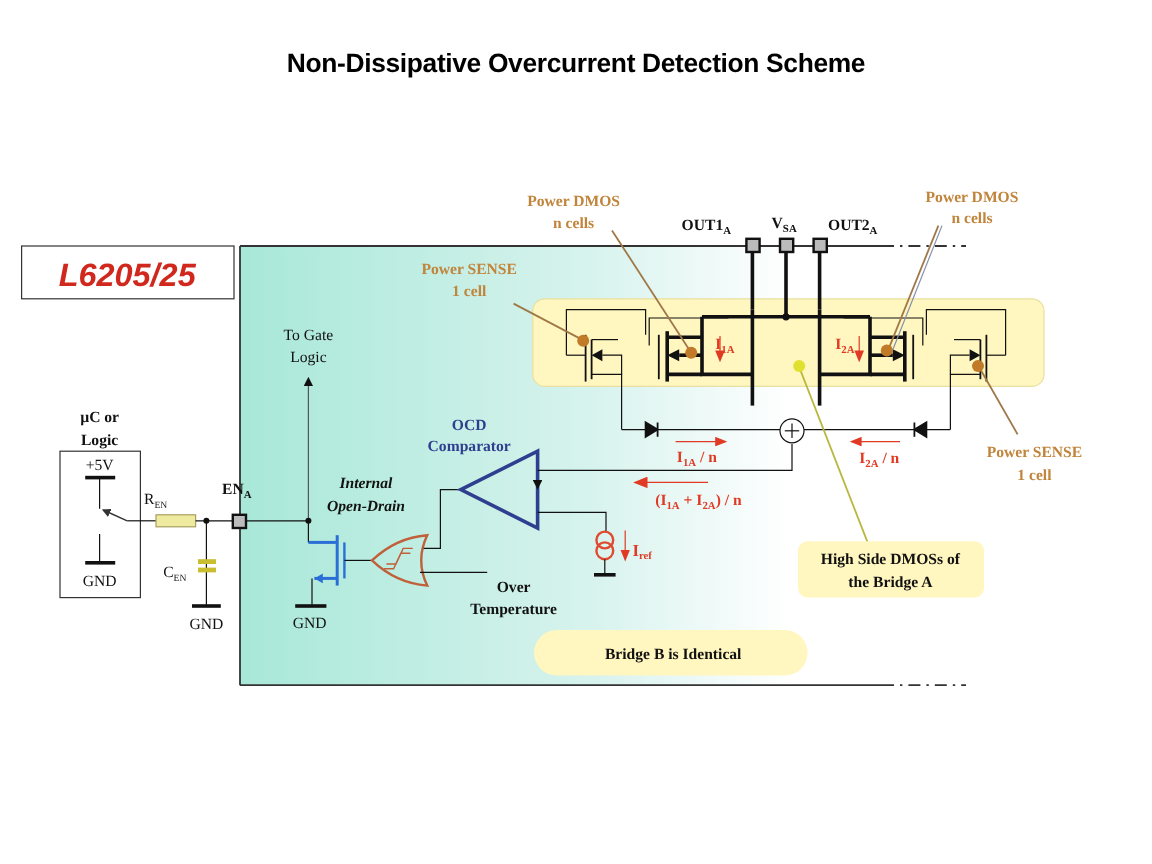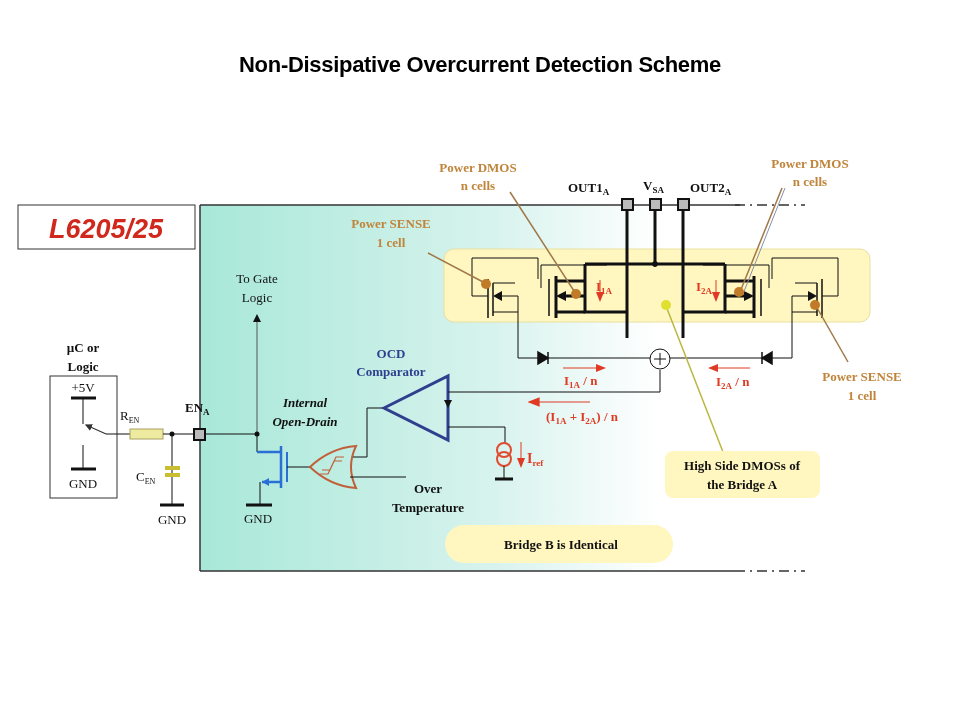--- a/index.html
+++ b/index.html
@@ -1,17 +1,17 @@
 <!DOCTYPE html>
 <html><head>
 <meta charset="utf-8">
 <style>
   html, body { margin:0; padding:0; background:#ffffff; }
   body { width:960px; height:720px; position:relative; overflow:hidden; font-family:"Liberation Serif", serif; }
-  #title { position:absolute; left:0; top:52px; width:960px; text-align:center; font-family:"Liberation Sans", sans-serif; font-weight:bold; font-size:22px; color:#000; letter-spacing:-0.3px; }
+  #title { position:absolute; left:0; top:40px; width:960px; text-align:center; font-family:"Liberation Sans", sans-serif; font-weight:bold; font-size:22px; color:#000; letter-spacing:-0.3px; }
   svg { position:absolute; left:0; top:0; }
   .lbl { font-family:"Liberation Serif", serif; font-weight:bold; }
   .orange { fill:#c0843a; }
   .red { fill:#e03a24; }
   .blue { fill:#2f3f8f; }
   .dark { fill:#111; }
 </style>
 </head>
 <body>
 

